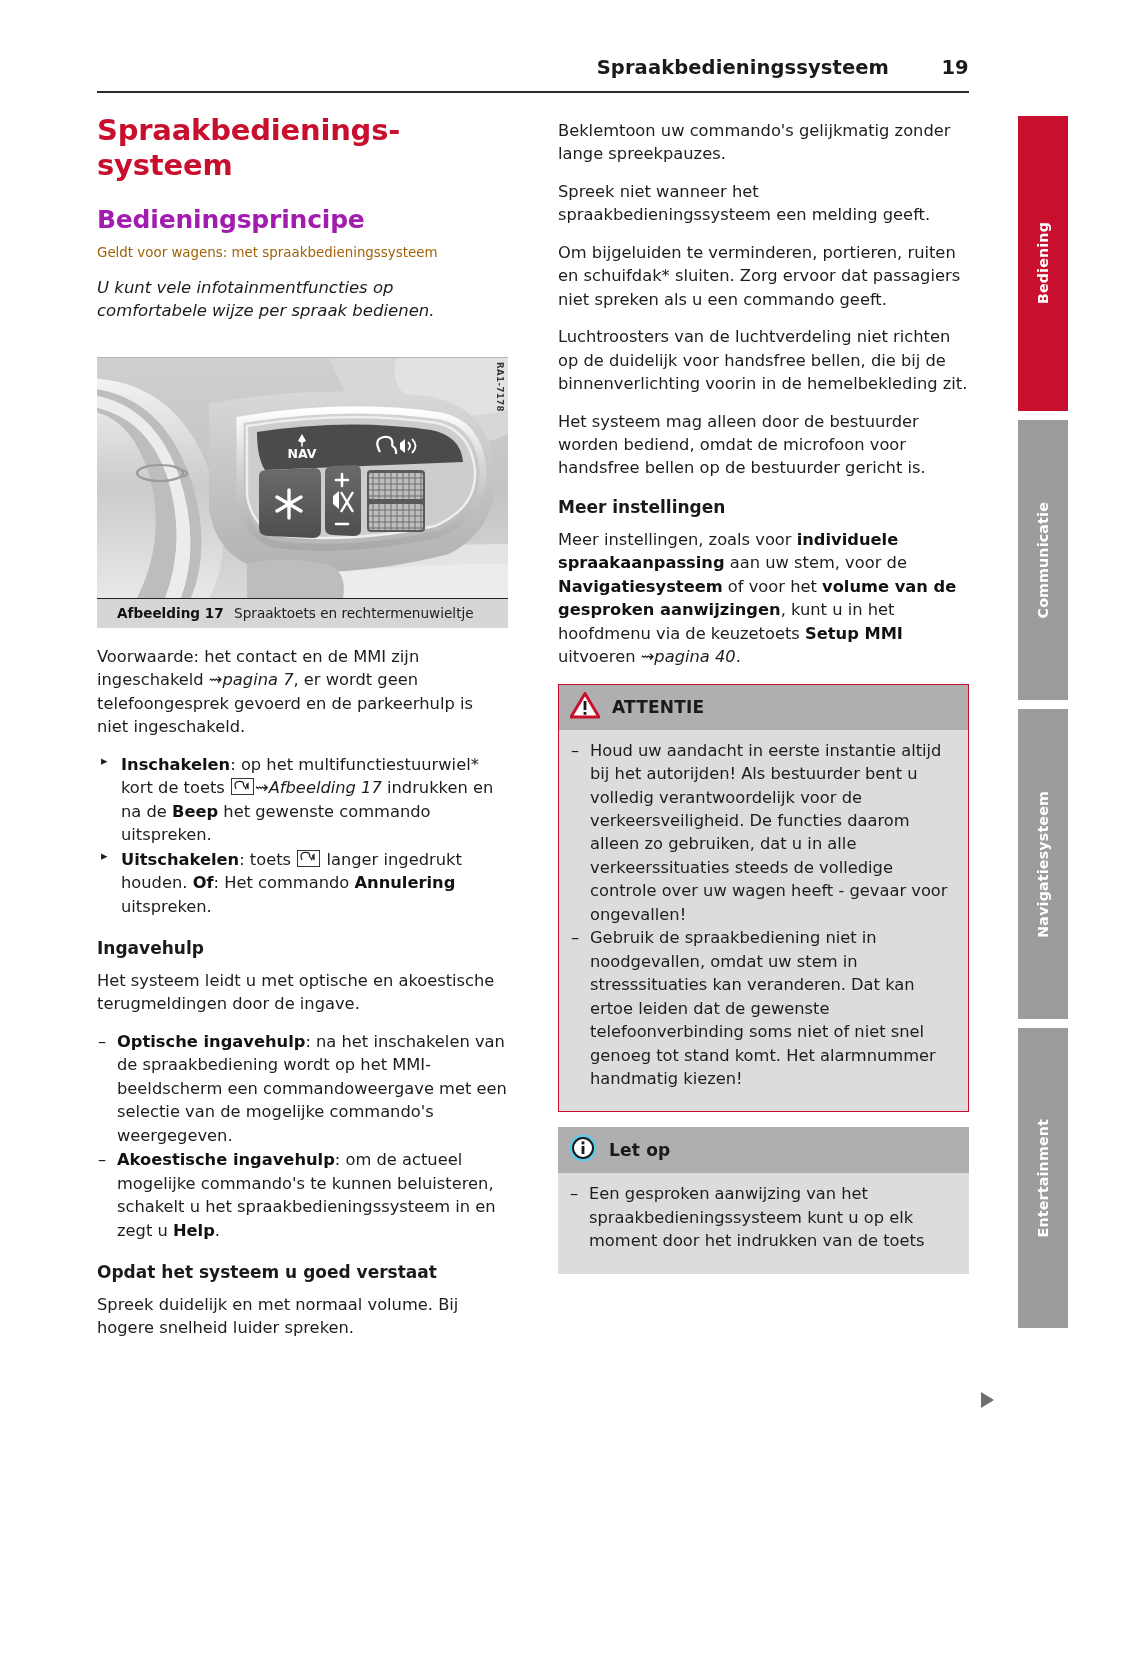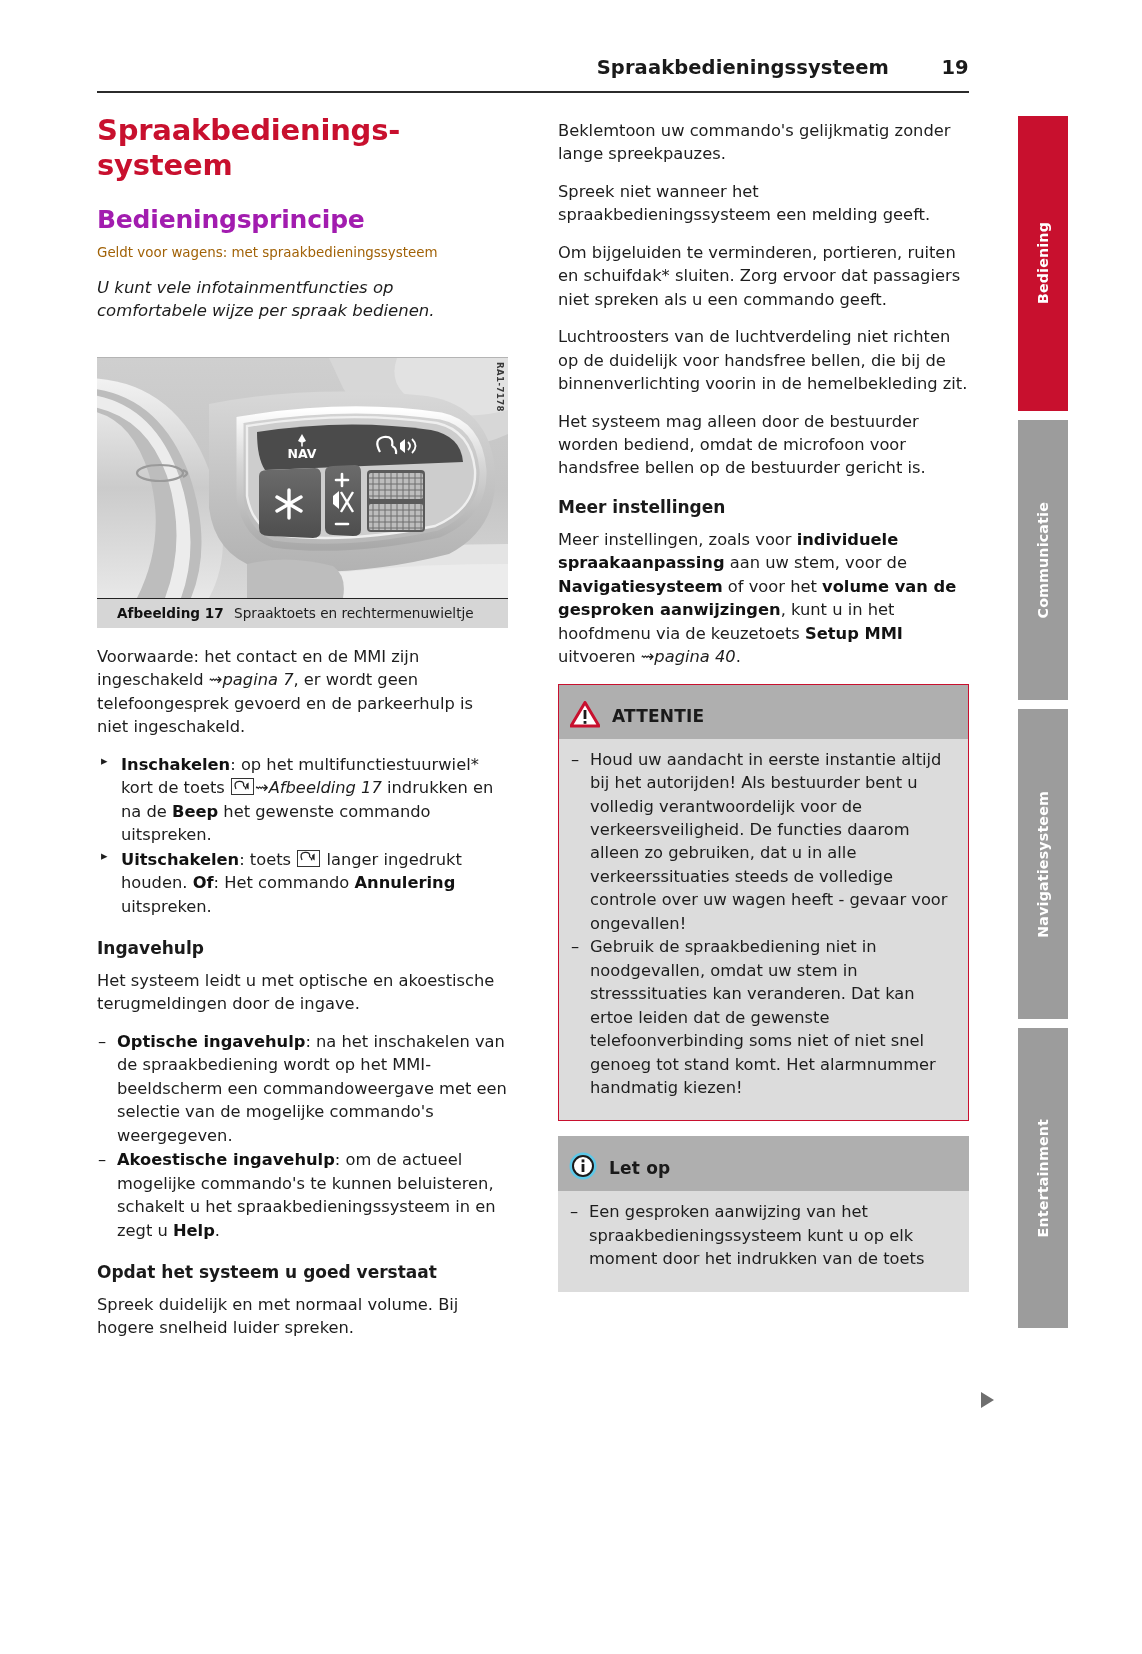--- a/index.html
+++ b/index.html
@@ -188,21 +188,21 @@
   .box {
     margin-top: 16px;
     width: 411px;
     box-sizing: border-box;
   }
   .box.warning { border: 1.4px solid #c8102e; }
   .box-head {
     background: #afafaf;
     display: flex;
     align-items: center;
-    padding: 16px 0 7px 11px;
+    padding: 7px 0 7px 11px;
     gap: 12px;
   }
   .box-head-title {
     font-size: 17px;
     font-weight: bold;
     color: #1a1a1a;
     letter-spacing: 0.2px;
   }
   .box-body {
     background: #dcdcdc;

